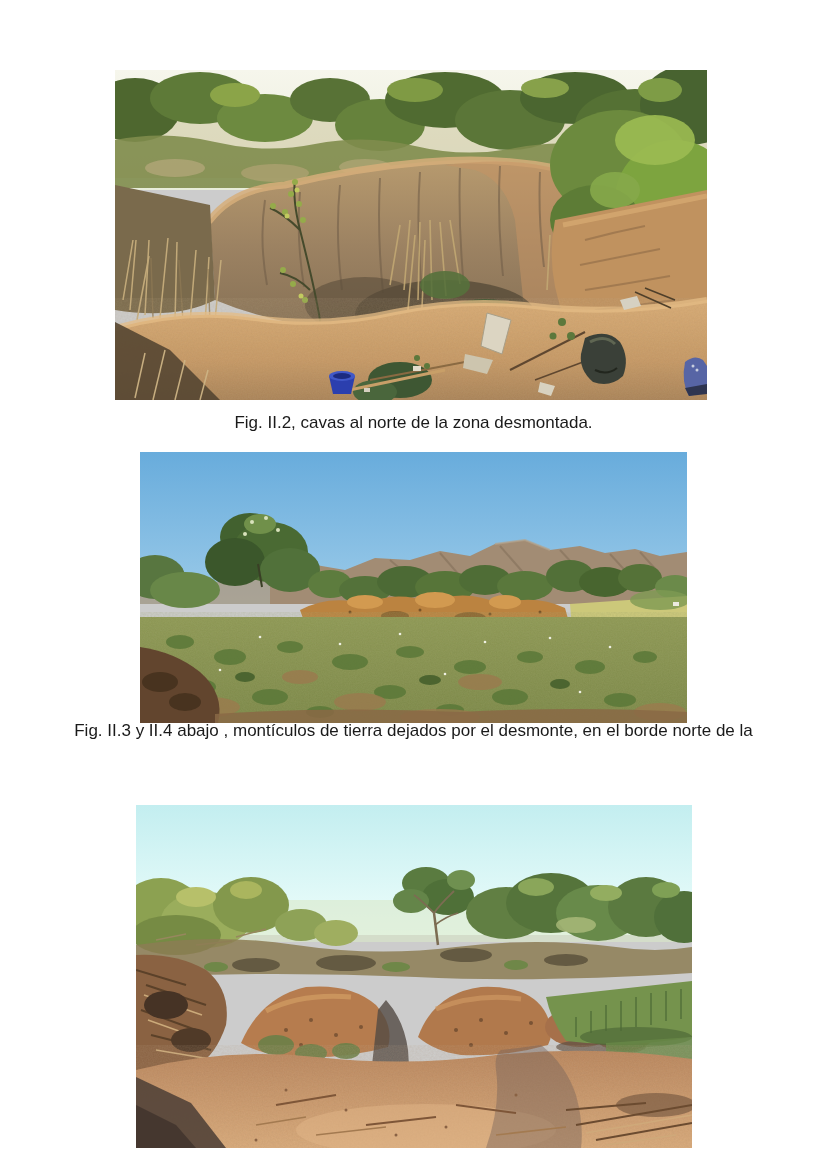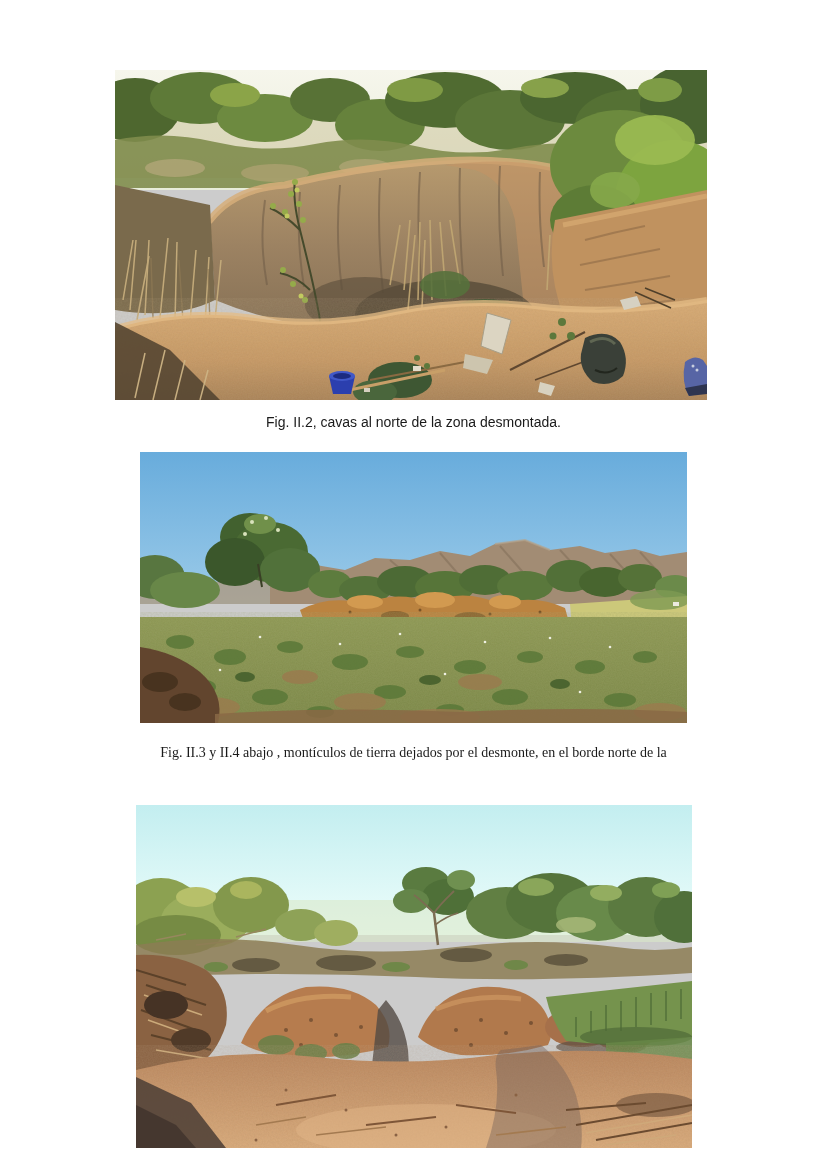--- a/index.html
+++ b/index.html
@@ -11,24 +11,24 @@
     overflow:hidden;
   }
   .photo{position:absolute;overflow:hidden;background:#ccc;}
   .photo svg{display:block;width:100%;height:100%;}
   .photo1{left:115px;top:70px;width:592px;height:330px;}
   .photo2{left:140px;top:452px;width:547px;height:271px;}
   .photo3{left:136px;top:805px;width:556px;height:343px;}
   .caption{
     position:absolute;left:0;width:827px;
     text-align:center;color:#1a1a1a;
-    font-size:14px;line-height:25px;
+    font-size:17px;line-height:25px;
   }
   .caption1{top:410px;}
-  .caption2{top:740px;font-family:Liberation Serif, serif;}
+  .caption2{top:718px;}
   .cap-line{display:block;}
 </style>
 </head>
 <body>
 
 <div class="page">
 
   <figure class="photo photo1" style="margin:0;" aria-label="Foto de cavas al atardecer: pozos excavados entre arbustos verdes, pasto seco y tierra anaranjada, con balde azul, cartones, bolsa oscura y calzado">
     <svg viewBox="0 0 592 330" preserveAspectRatio="none">
       <defs>

